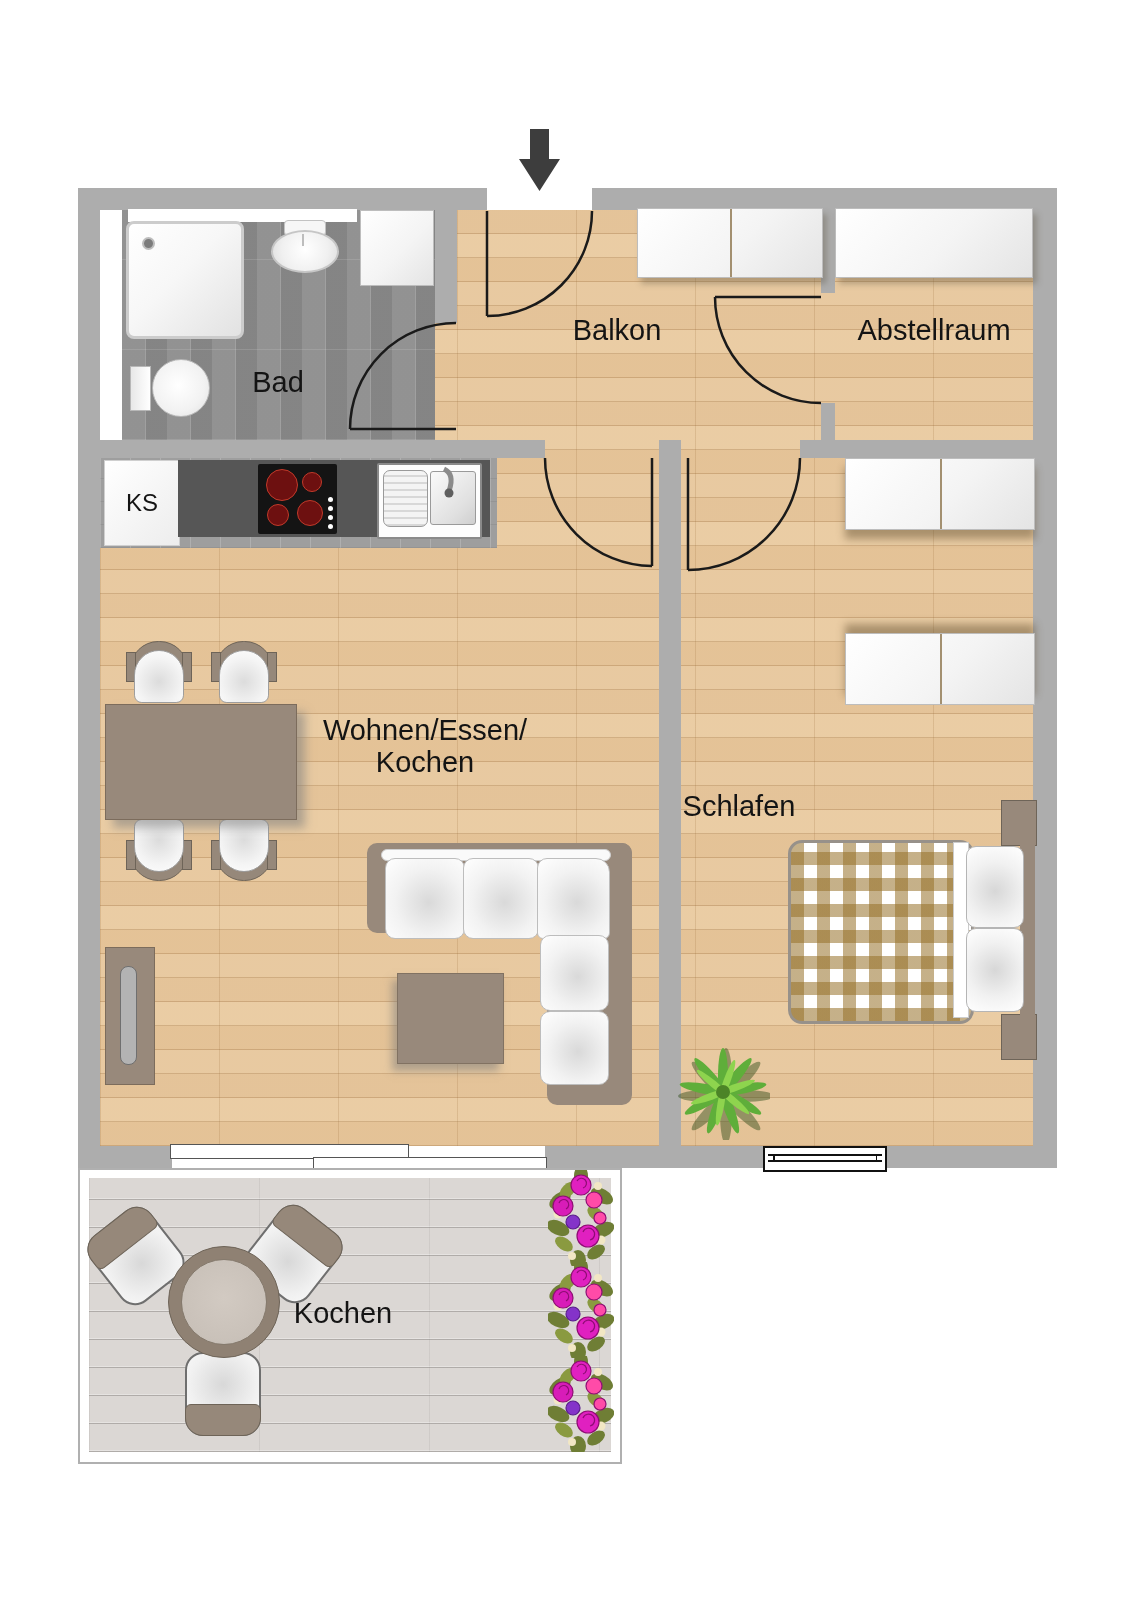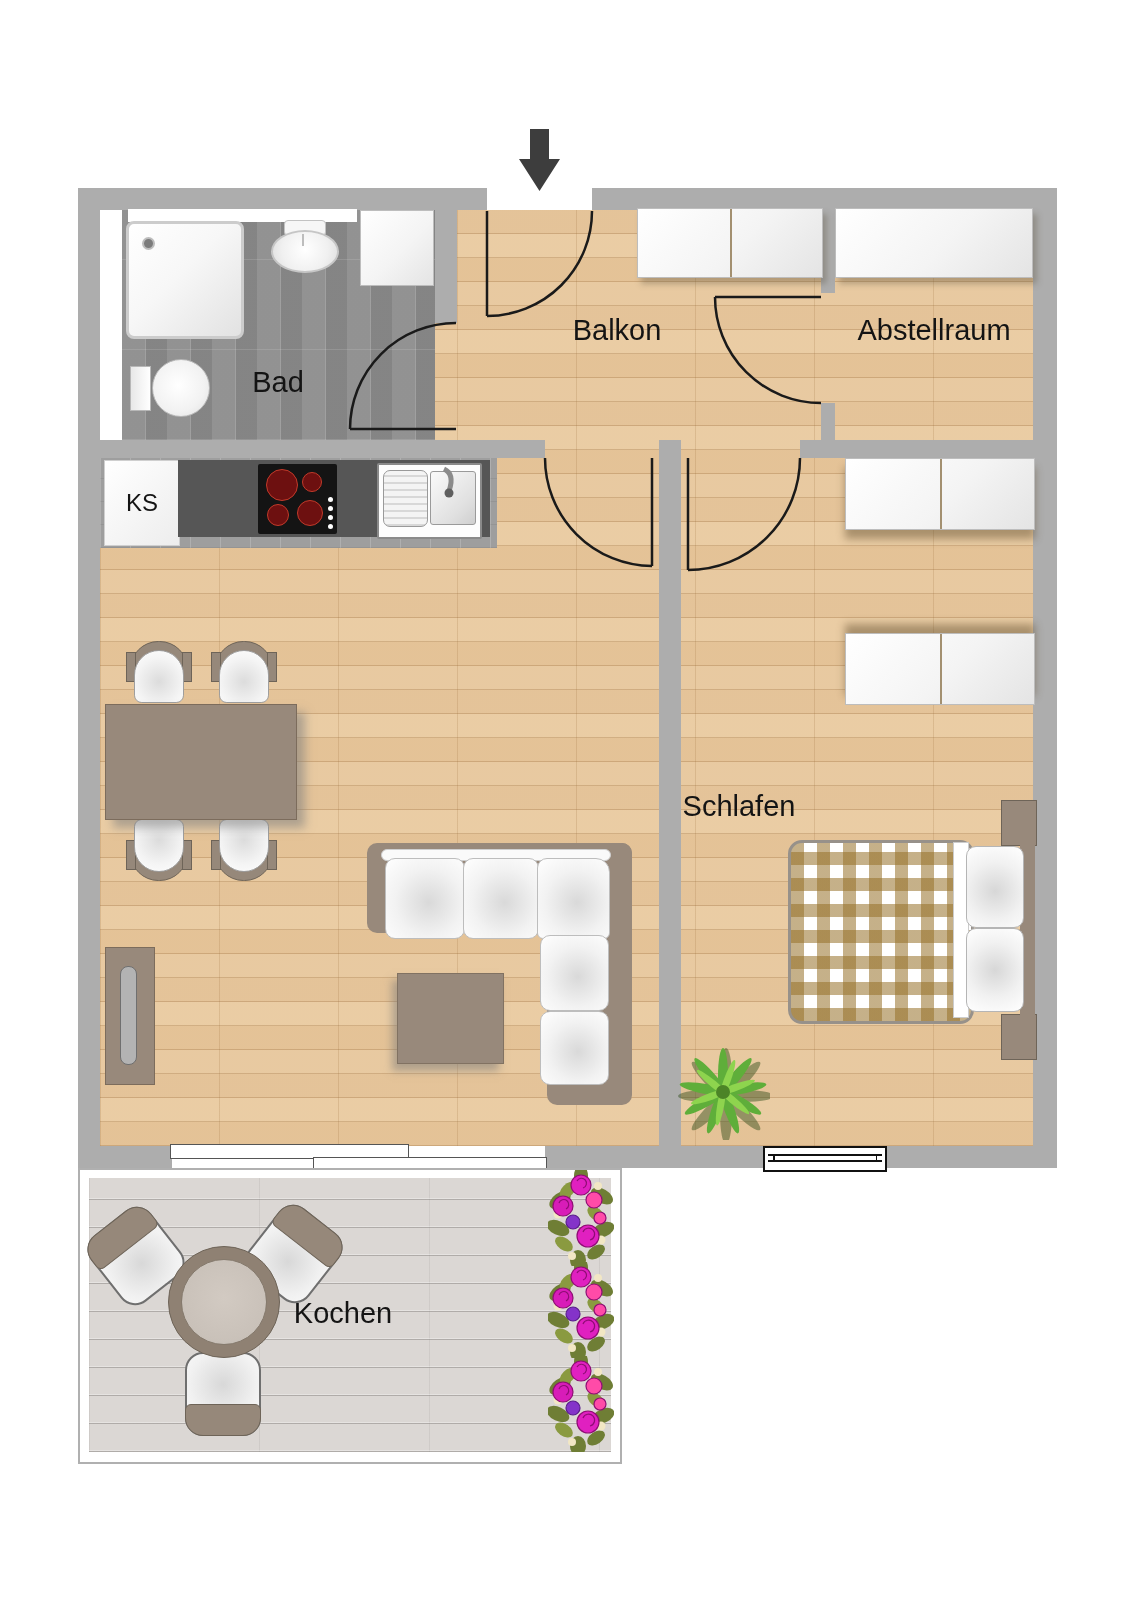--- a/index.html
+++ b/index.html
@@ -231,20 +231,24 @@
           <ellipse rx="3.5" ry="22" cy="-12" transform="rotate(250)"></ellipse>
           <ellipse rx="3.5" ry="22" cy="-12" transform="rotate(310)"></ellipse>
         </g>
       <circle r="7" fill="#4c8427"></circle>
     </g>
   </svg>
 
   <div class="rlabel" style="left:278px;top:382px;">Bad</div>
   <div class="rlabel" style="left:617px;top:330px;">Balkon</div>
   <div class="rlabel" style="left:934px;top:330px;">Abstellraum</div>
+  <div class="rlabel" style="left:425px;top:746px;text-align:center;">
+    <div>Wohnen/Essen/</div>
+    <div>Kochen</div>
+  </div>
   <div class="rlabel" style="left:739px;top:806px;">Schlafen</div>
   <div class="rlabel" style="left:343px;top:1313px;">Kochen</div>
 
   <svg class="abs" style="left:0;top:0;pointer-events:none;" width="1131" height="1600" viewBox="0 0 1131 1600">
     <g>
       <polygon points="530,129 549,129 549,159 560,159 539.5,191 519,159 530,159" fill="#3d3d3d"></polygon>
     </g>
     <g stroke="#1a1a1a" stroke-width="2.5" fill="none">
 
       <path d="M 487 211 L 487 316"></path>

